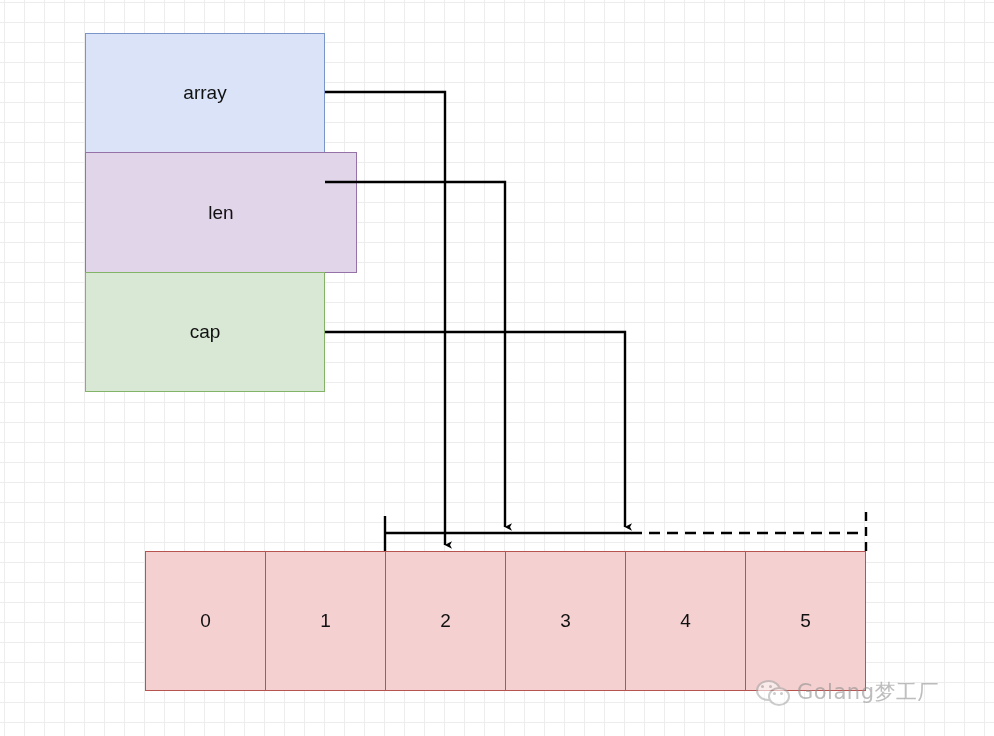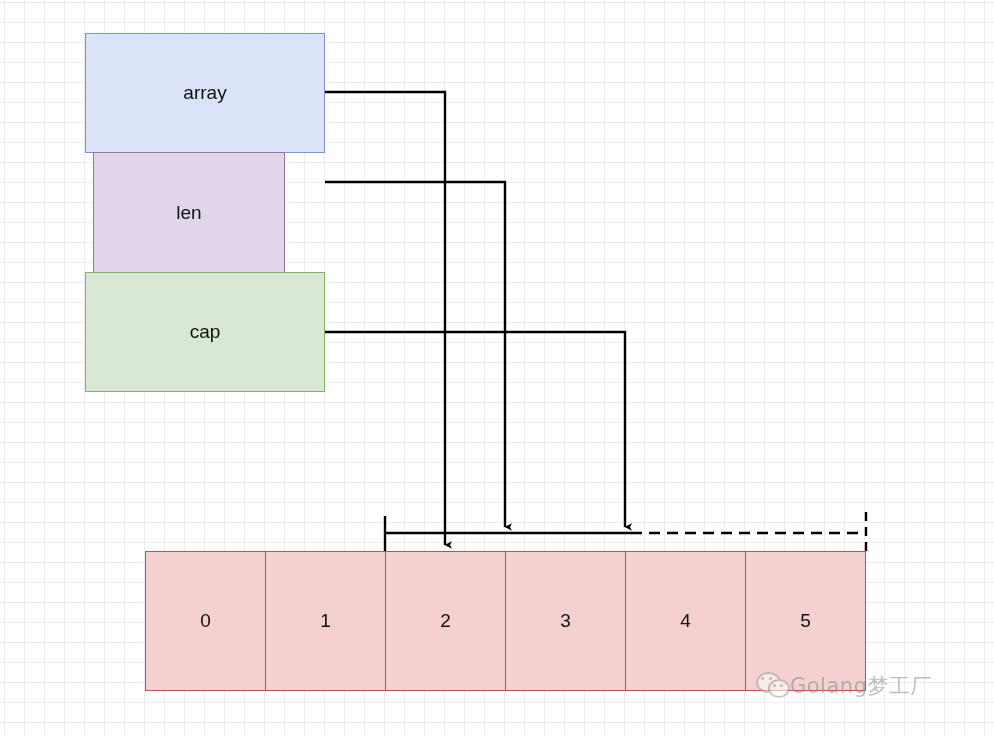--- a/index.html
+++ b/index.html
@@ -23,41 +23,41 @@
   }
   .field{
     position:absolute;
     box-sizing:border-box;
     display:flex;align-items:center;justify-content:center;
     font-size:19px;color:#111111;
     border-width:1.5px;border-style:solid;
   }
   #field-array{left:85px;top:33px;width:240px;height:120px;
     background:#dae3f7;border-color:#7a96c8;}
-  #field-len{left:93px;top:152px;width:192px;height:121px;
+  #field-len{left:85px;top:152px;width:272px;height:121px;
     background:#e1d5ea;border-color:#9673a6;}
   #field-cap{left:85px;top:272px;width:240px;height:120px;
     background:#d9e8d4;border-color:#82b366;}
 
   .cell{
     position:absolute;
     box-sizing:border-box;
     top:551px;height:140px;width:121px;
     background:#f4d0d0;border:1.5px solid #b85450;
     display:flex;align-items:center;justify-content:center;
     font-size:19px;color:#111111;
   }
 
   svg#wires{position:absolute;left:0;top:0;width:994px;height:736px;
     pointer-events:none;}
 
   #watermark{
     position:absolute;left:756px;top:672px;
     width:236px;height:40px;
-    display:flex;align-items:flex-start;gap:0;
+    display:flex;align-items:center;gap:7px;
     opacity:.58;
   }
   #watermark .wm-text{
     font-size:21px;color:#8e8e8e;
     letter-spacing:.5px;white-space:nowrap;
     font-family:"DejaVu Sans",sans-serif;
   }
   .wechat{position:relative;width:34px;height:24px;flex:0 0 34px;}
   .wechat .b1,.wechat .b2{
     position:absolute;border:2px solid #a8a8a8;border-radius:50%;

